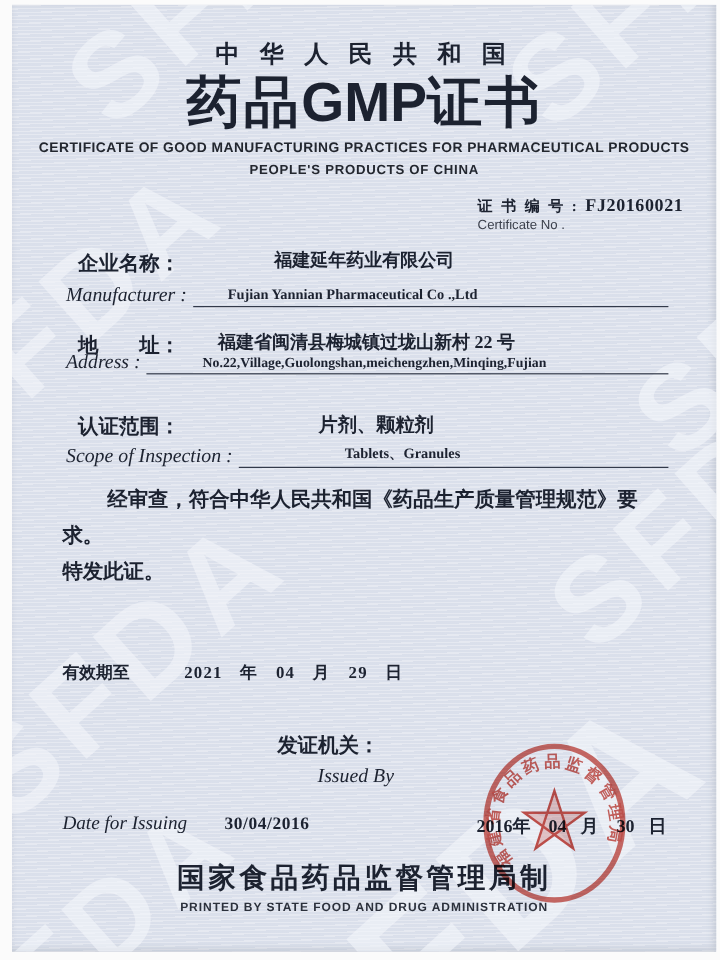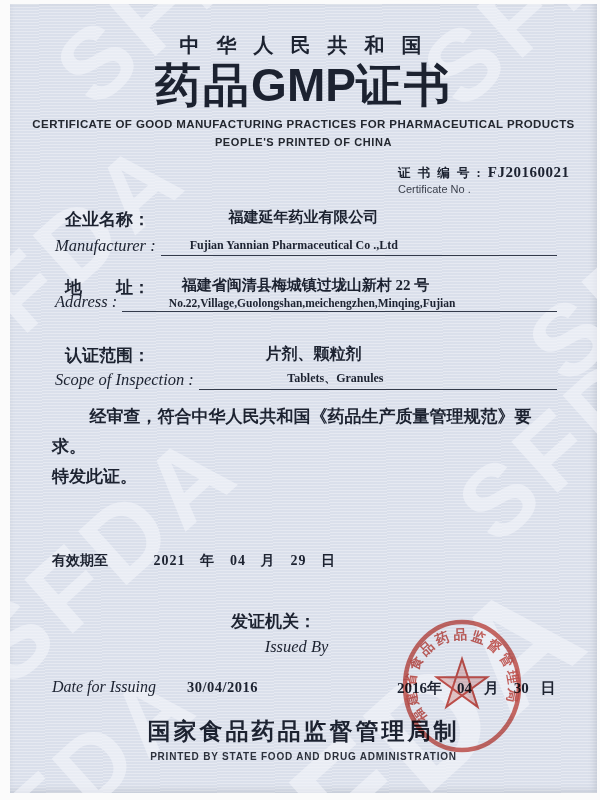--- a/index.html
+++ b/index.html
@@ -101,21 +101,21 @@
     <div class="wm wm6">SFDA</div>
     <div class="wm wm7">SFDA</div>
 
     <div class="abs ctr country">中 华 人 民 共 和 国</div>
 
     <div class="abs ctr maintitle">
       <span>药品</span><span class="latin">GMP</span><span>证书</span>
     </div>
 
     <div class="abs ctr sub1">CERTIFICATE OF GOOD MANUFACTURING PRACTICES FOR PHARMACEUTICAL PRODUCTS</div>
-    <div class="abs ctr sub2">PEOPLE'S PRINTED OF CHINA</div>
+    <div class="abs ctr sub2">PEOPLE'S PRODUCTS OF CHINA</div>
 
     <div class="abs certno">
       <div class="l1">
         <span>证 书 编 号 :</span>
         <span class="val">FJ20160021</span>
       </div>
       <div class="l2">Certificate No .</div>
     </div>
 
     <div class="abs cnrow r-manu-cn">

